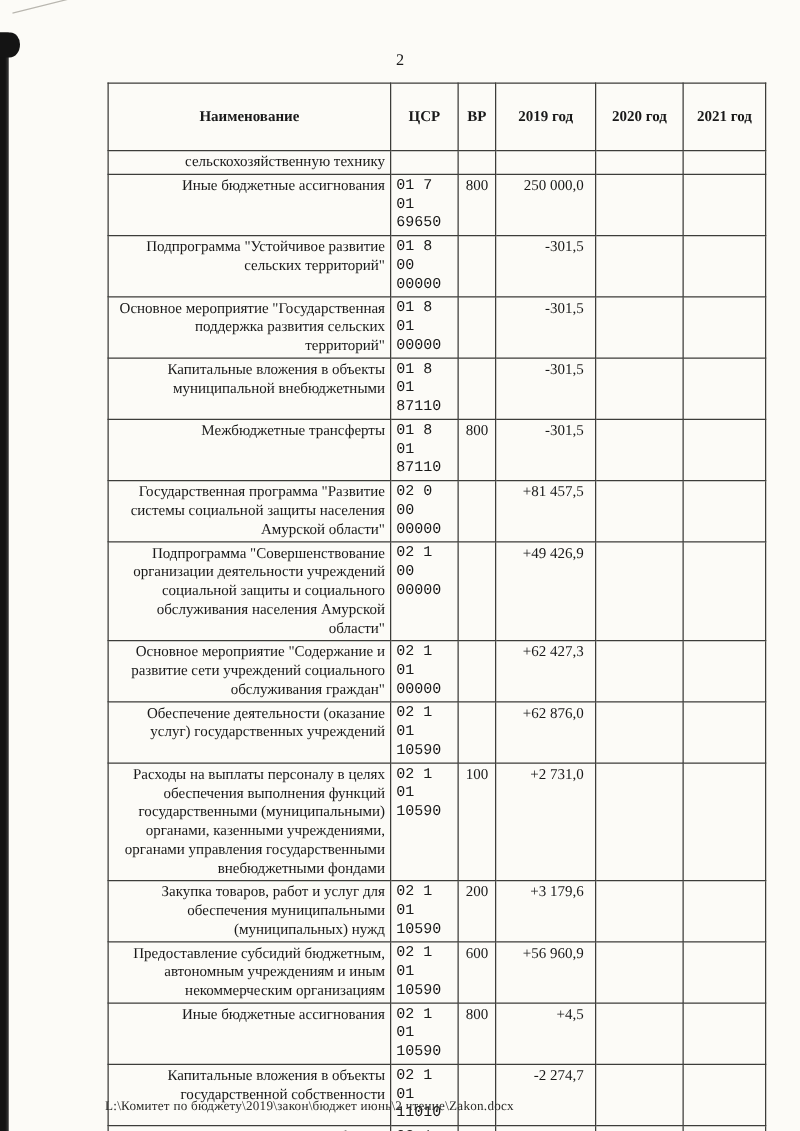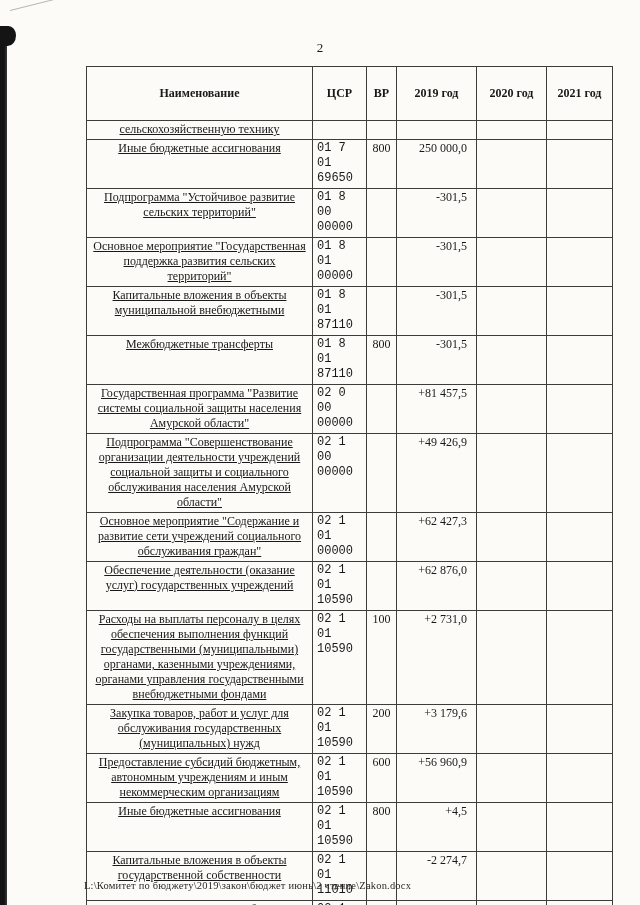--- a/index.html
+++ b/index.html
@@ -55,21 +55,21 @@
     vertical-align: top;
     padding: 1px 4px 2px 4px;
     overflow: hidden;
   }
   .budget th {
     font-weight: bold;
     text-align: center;
     vertical-align: middle;
     padding: 19px 2px;
   }
-  td.c-name { text-align: center; text-decoration: underline; }
+  td.c-name { text-align: right; }
   td.c-csr  { text-align: left; white-space: pre-line; font-family: Liberation Mono, monospace; }
   td.c-vr   { text-align: center; margin-top: 28px; }
   td.c-y19  { text-align: right; padding-right: 9px; white-space: nowrap; }
   td.c-y20, td.c-y21 { text-align: right; }
   .footer-path {
     position: absolute;
     left: 84px; bottom: 14px;
     font-size: 10.5px;
     letter-spacing: 0.2px;
     color: #2a2a28;
@@ -220,21 +220,21 @@
     <td class="c-csr">02 1
 01
 10590</td>
     <td class="c-vr">100</td>
     <td class="c-y19">+2 731,0</td>
     <td class="c-y20"></td>
     <td class="c-y21"></td>
   </tr>
 
   <tr>
-    <td class="c-name">Закупка товаров, работ и услуг для обслуживания государственных (муниципальных) нужд</td>
+    <td class="c-name">Закупка товаров, работ и услуг для обеспечения муниципальными (муниципальных) нужд</td>
     <td class="c-csr">02 1
 01
 10590</td>
     <td class="c-vr">200</td>
     <td class="c-y19">+3 179,6</td>
     <td class="c-y20"></td>
     <td class="c-y21"></td>
   </tr>
 
   <tr>

